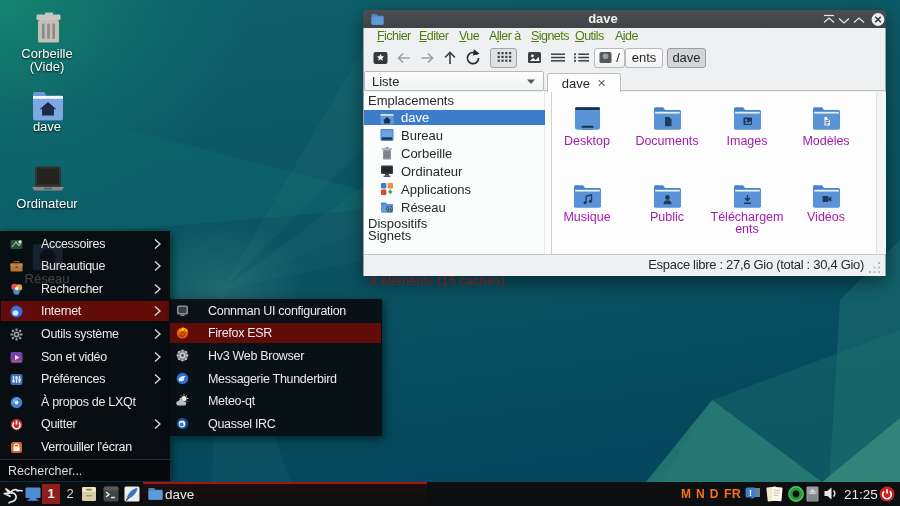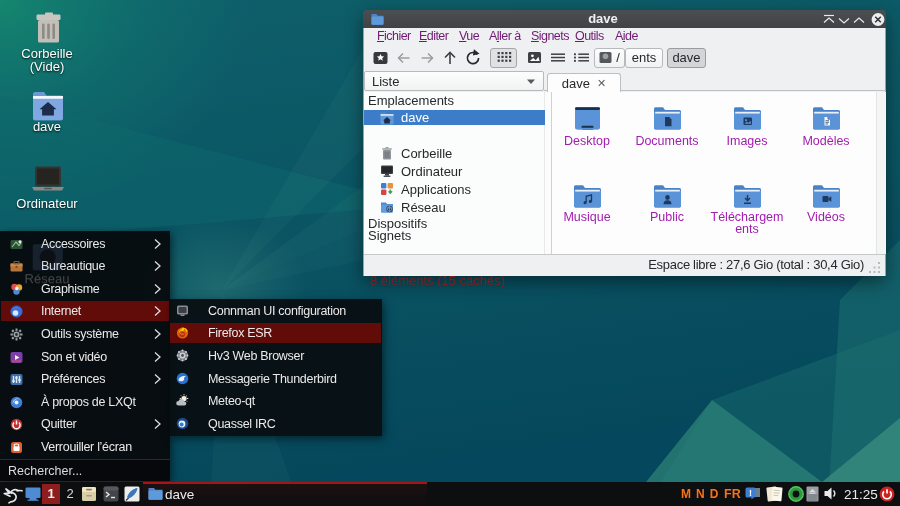--- a/index.html
+++ b/index.html
@@ -8,21 +8,21 @@
   .abs { position:absolute; }
   .dlabel { position:absolute; width:94px; text-align:center; color:#fff; font-size:13px;
             text-shadow:0 1px 2px rgba(0,0,0,0.9); line-height:12.5px; }
   #win { position:absolute; left:363px; top:10px; width:523px; height:266px;
          border-radius:4px 4px 0 0; box-shadow:0 6px 18px rgba(0,0,0,0.45); }
   #titlebar { position:absolute; left:0; top:0; width:523px; height:18px;
               background:linear-gradient(#4b4f52,#3f4346); border-radius:4px 4px 0 0; }
   #winbody { position:absolute; left:0; top:18px; width:523px; height:248px;
              background:#eff0f1; border-left:1px solid #9da1a3; border-right:1px solid #9da1a3;
              border-bottom:1px solid #9da1a3; }
-  .mitem { position:absolute; top:0.5px; font-size:12.5px; color:#701a75; line-height:14px; letter-spacing:-0.55px; }
+  .mitem { position:absolute; top:0.5px; font-size:12.5px; color:#4d7c0f; line-height:14px; letter-spacing:-0.55px; }
   .mitem u { text-decoration:underline; text-underline-offset:1px; }
   .tbtn { position:absolute; top:19.5px; height:20px; border:1px solid #b6babc; border-radius:3px;
           background:linear-gradient(#fdfdfd,#f1f2f2); font-size:13px; color:#26292b;
           display:flex; align-items:center; justify-content:center; }
   .sitem { position:absolute; left:0; width:181px; height:15px; display:flex; align-items:center;
            font-size:13px; color:#26292b; }
   .sitem svg { margin-left:16px; margin-right:7px; flex:none; }
   .shead { position:absolute; left:4px; font-size:13px; color:#26292b; line-height:13px;text-align:center; }
   .flabel { position:absolute; width:90px; text-align:center; font-size:12.5px; color:#a21caf; line-height:11.5px; }
   #mainmenu { position:absolute; left:0; top:231px; width:170px; height:250px;
@@ -225,20 +225,25 @@
           <rect x="1" y="10" width="2" height="2"></rect>
         </g>
     </svg>
 <div class="shead" style="top:66px">Emplacements</div>
 <div class="sitem" style="top:82.0px;background:#3d7cc9;color:#fff;"><svg width="14" height="14" viewBox="0 0 14 14">
           <path d="M0.5 2.5 a1.2 1.2 0 0 1 1.2 -1.2 h4.3 l1.2 1.7 h5.1 a1.2 1.2 0 0 1 1.2 1.2 v8 a1.2 1.2 0 0 1 -1.2 1.2 h-10.6 a1.2 1.2 0 0 1 -1.2 -1.2 z" fill="#4a86c8"></path>
           <rect x="0.5" y="4.6" width="13" height="8.8" rx="1.2" fill="#5e9ada"></rect>
           <rect x="0.5" y="3.2" width="13" height="1.5" fill="#eef3fa"></rect>
           <path d="M7 6 l4 3.4 h-1.2 v3 h-5.6 v-3 h-1.2 z" fill="#1c2c4a"></path>
         </svg>dave</div>
+<div class="sitem" style="top:99.9px;"><svg width="14" height="14" viewBox="0 0 14 14">
+          <rect x="0.5" y="1" width="13" height="12" rx="1.2" fill="#4e8bd2"></rect>
+          <rect x="1.8" y="2.3" width="10.4" height="9.4" fill="#6ea3e4"></rect>
+          <rect x="1.8" y="9.4" width="10.4" height="2.3" fill="#1c2c4a"></rect>
+        </svg>Bureau</div>
 <div class="sitem" style="top:117.8px;"><svg width="14" height="14" viewBox="0 0 14 14">
           <rect x="3" y="4" width="8" height="9.5" rx="1" fill="#8f9499"></rect>
           <rect x="2" y="2.2" width="10" height="1.6" rx="0.8" fill="#9ba0a5"></rect>
           <rect x="5.5" y="1" width="3" height="1.5" fill="#9ba0a5"></rect>
           <g stroke="#6e7378" stroke-width="1">
             <line x1="5.2" y1="5.5" x2="5.2" y2="12"></line>
             <line x1="7" y1="5.5" x2="7" y2="12"></line>
             <line x1="8.8" y1="5.5" x2="8.8" y2="12"></line>
           </g>
         </svg>Corbeille</div>
@@ -354,21 +359,21 @@
         <polyline points="1,1.5 6,6 1,10.5" stroke="#dddddd" stroke-width="1.3" fill="none"></polyline>
       </svg>
     </div>
 <div class="mrow" style="top:47.7px">
       <svg class="abs" style="left:9px;top:4px" width="13" height="13" viewBox="0 0 13 13">
         <circle cx="4.5" cy="4" r="3.2" fill="#e05050"></circle>
         <circle cx="9" cy="4.5" r="3.2" fill="#f0a030"></circle>
         <circle cx="6.5" cy="8.5" r="3.2" fill="#4d8bd0"></circle>
         <circle cx="6.8" cy="5.5" r="1.8" fill="#f5f5f5"></circle>
       </svg>
-      <div class="txt">Graphisme</div>
+      <div class="txt">Rechercher</div>
       <svg class="chev" width="7" height="12" viewBox="0 0 7 12">
         <polyline points="1,1.5 6,6 1,10.5" stroke="#dddddd" stroke-width="1.3" fill="none"></polyline>
       </svg>
     </div>
 <div class="mrow hl" style="top:70.3px">
       <svg class="abs" style="left:9px;top:4px" width="13" height="13" viewBox="0 0 13 13">
         <circle cx="6.5" cy="6.5" r="5.8" fill="#3a6fd8"></circle>
         <circle cx="6.5" cy="6.5" r="5.8" fill="none" stroke="#2a55b0" stroke-width="0.8"></circle>
         <path d="M2 5 a6 6 0 0 1 9 -1 a7 7 0 0 0 -9 1" fill="#8ab0f0"></path>
         <circle cx="5.5" cy="8" r="2.8" fill="#dce8fa"></circle>

